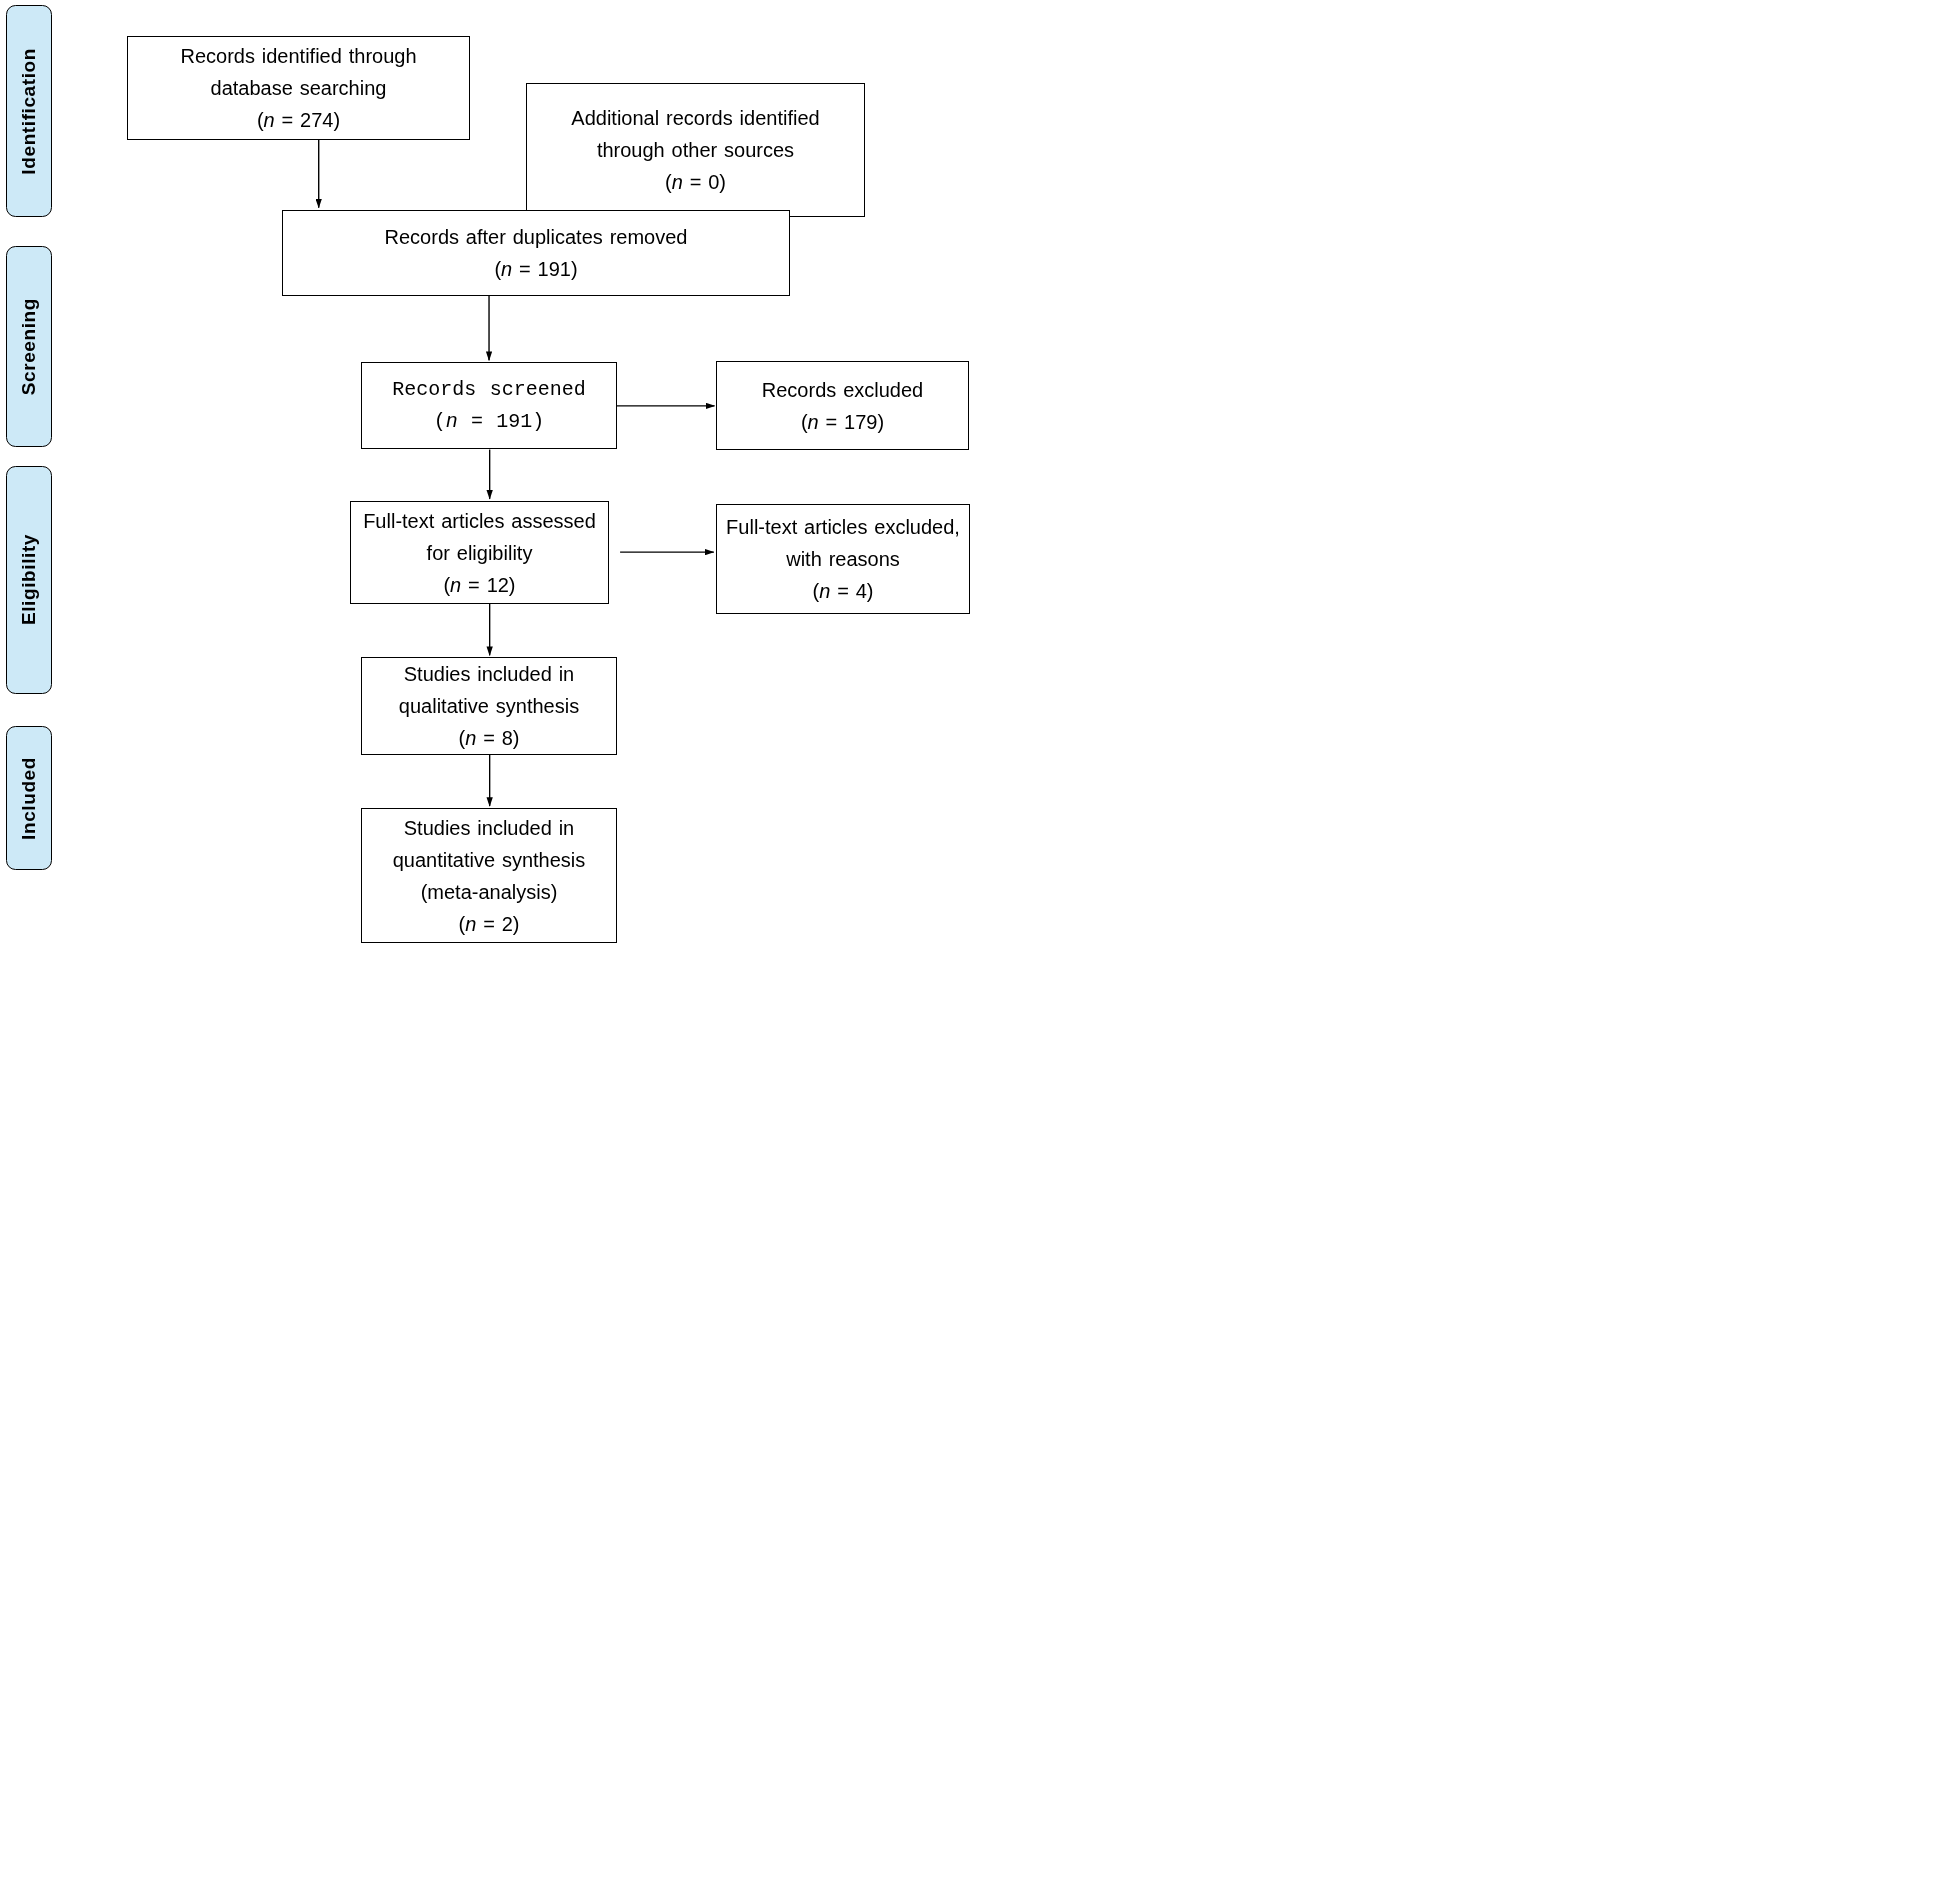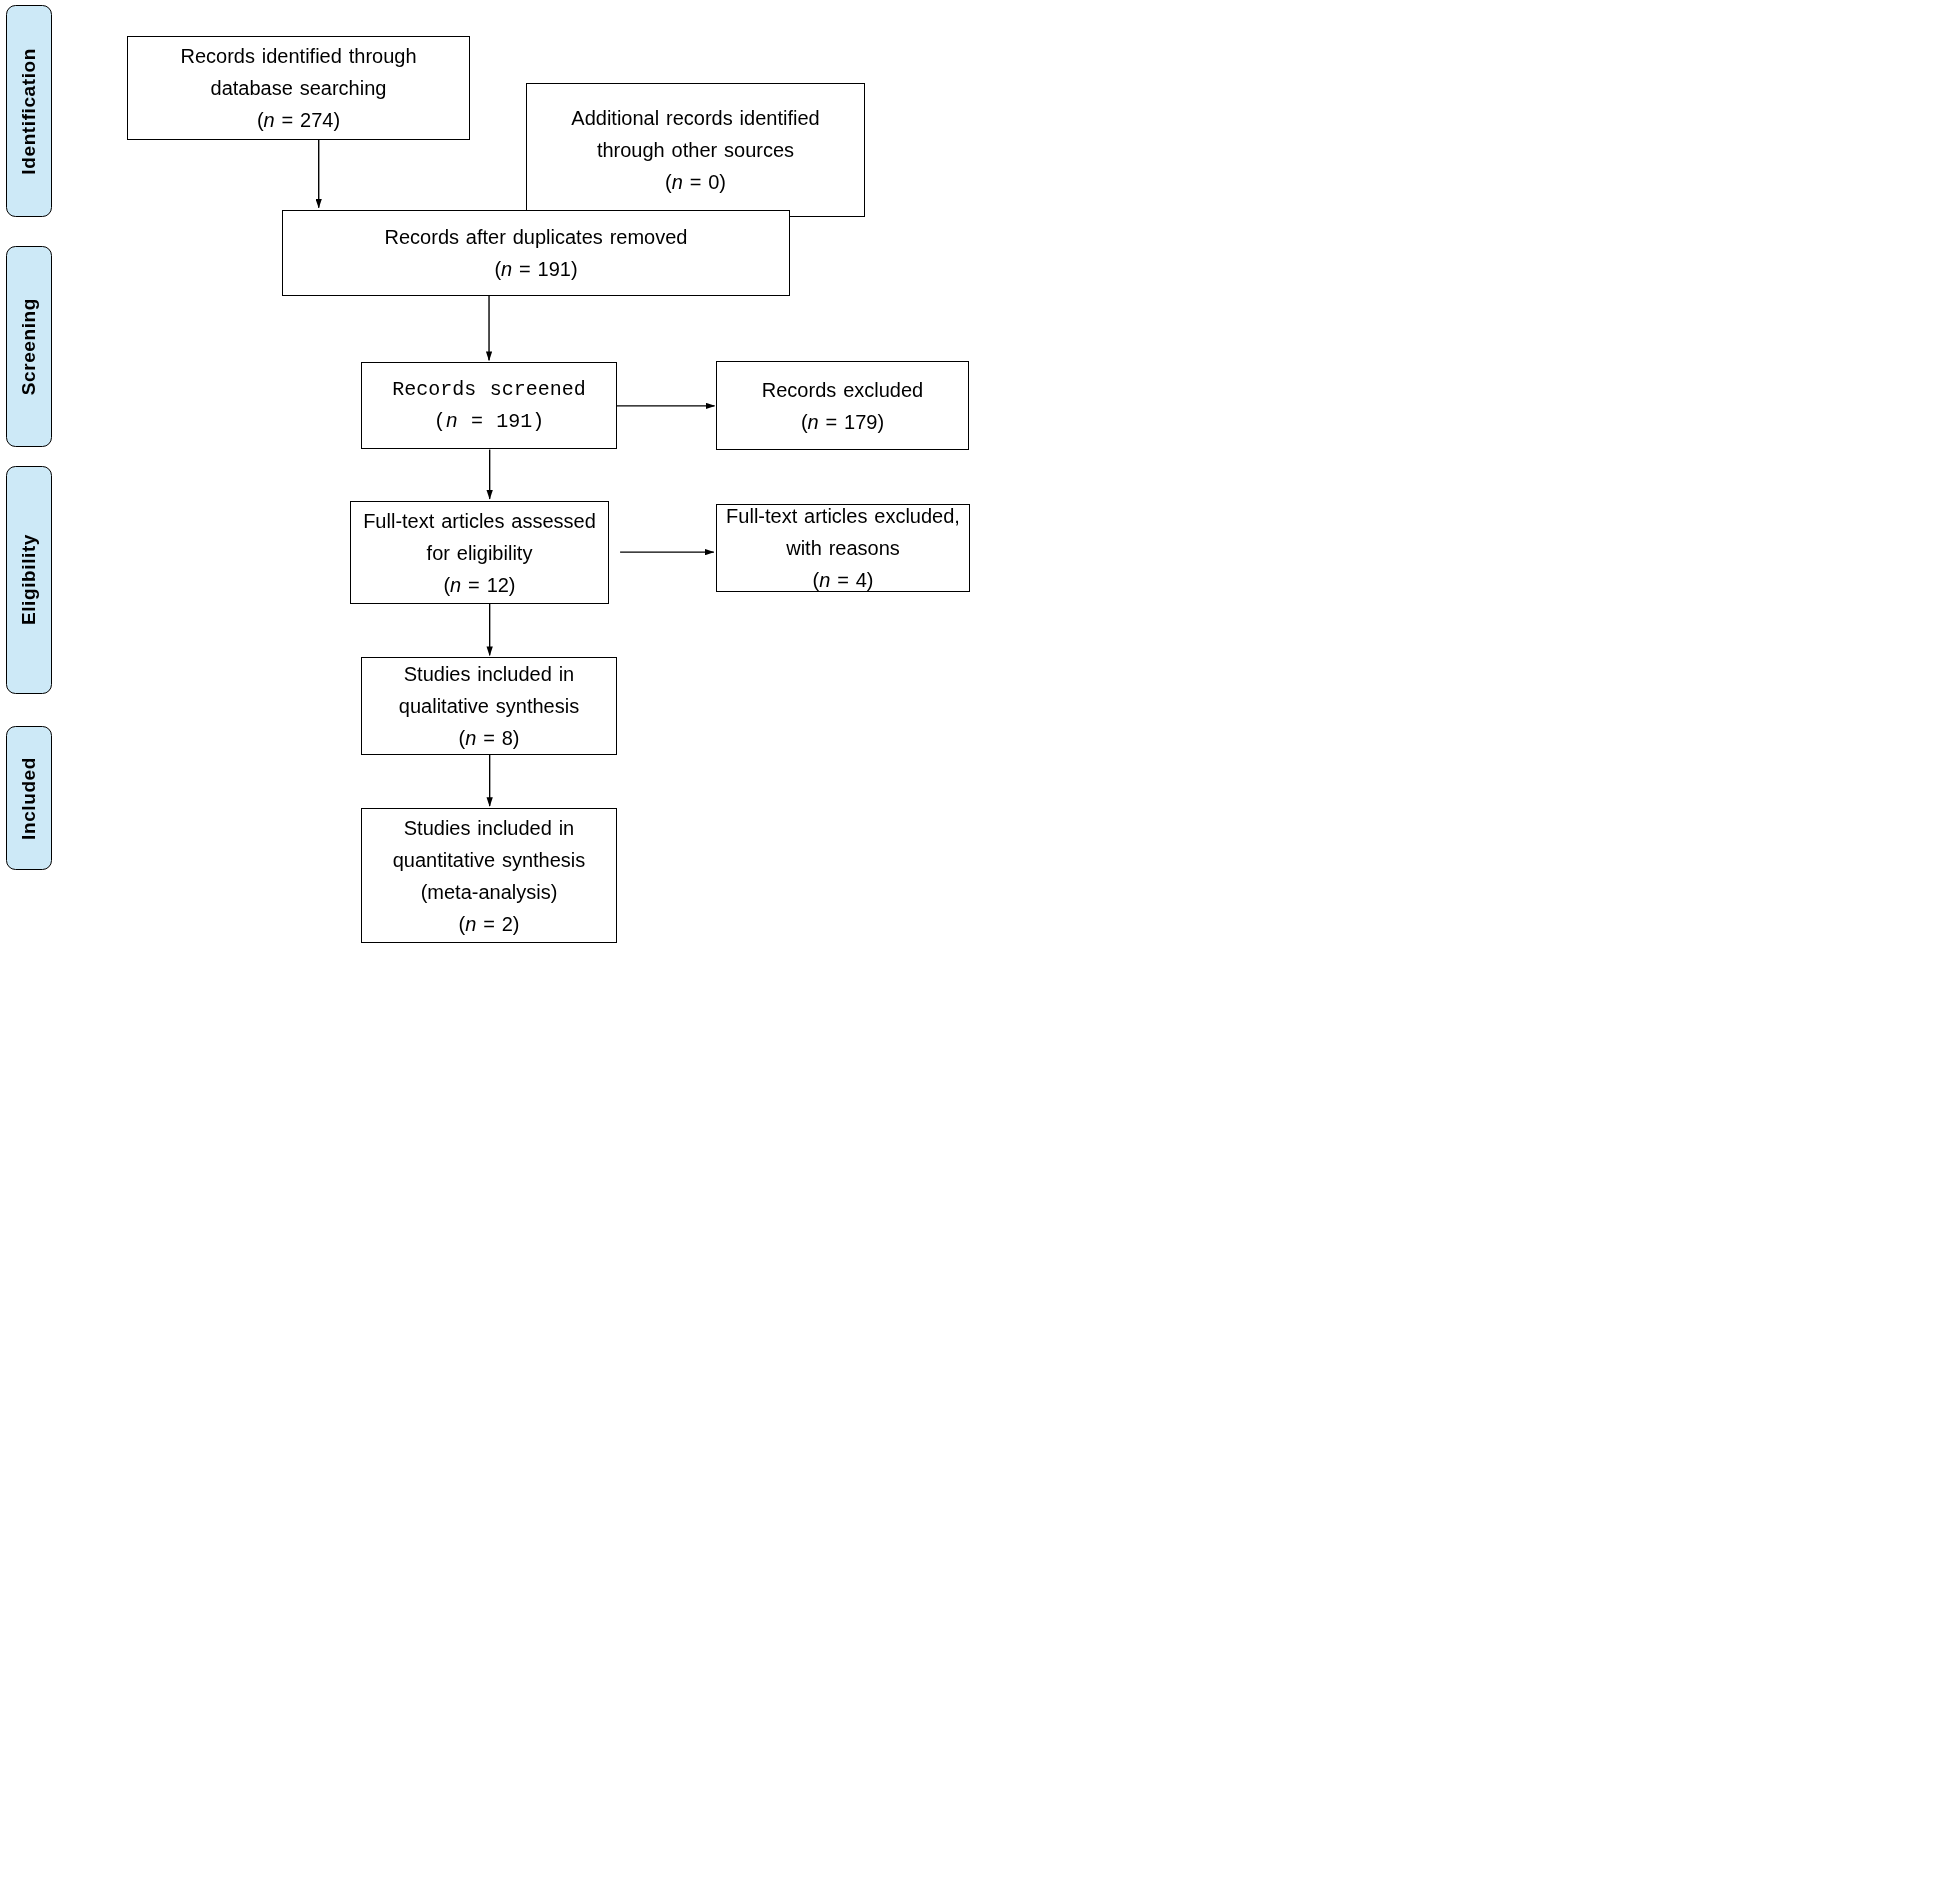--- a/index.html
+++ b/index.html
@@ -110,21 +110,21 @@
   </div>
 
   <div class="box" style="left:716px; top:361px; width:253px; height:89px;">
     <div class="box-text">Records excluded<br>(<i>n</i> = 179)</div>
   </div>
 
   <div class="box" style="left:350px; top:501px; width:259px; height:103px;">
     <div class="box-text">Full-text articles assessed<br>for eligibility<br>(<i>n</i> = 12)</div>
   </div>
 
-  <div class="box" style="left:716px; top:504px; width:254px; height:88px;">
+  <div class="box" style="left:716px; top:504px; width:254px; height:110px;">
     <div class="box-text">Full-text articles excluded,<br>with reasons<br>(<i>n</i> = 4)</div>
   </div>
 
   <div class="box" style="left:361px; top:657px; width:256px; height:98px;">
     <div class="box-text">Studies included in<br>qualitative synthesis<br>(<i>n</i> = 8)</div>
   </div>
 
   <div class="box" style="left:361px; top:808px; width:256px; height:135px;">
     <div class="box-text">Studies included in<br>quantitative synthesis<br>(meta-analysis)<br>(<i>n</i> = 2)</div>
   </div>

